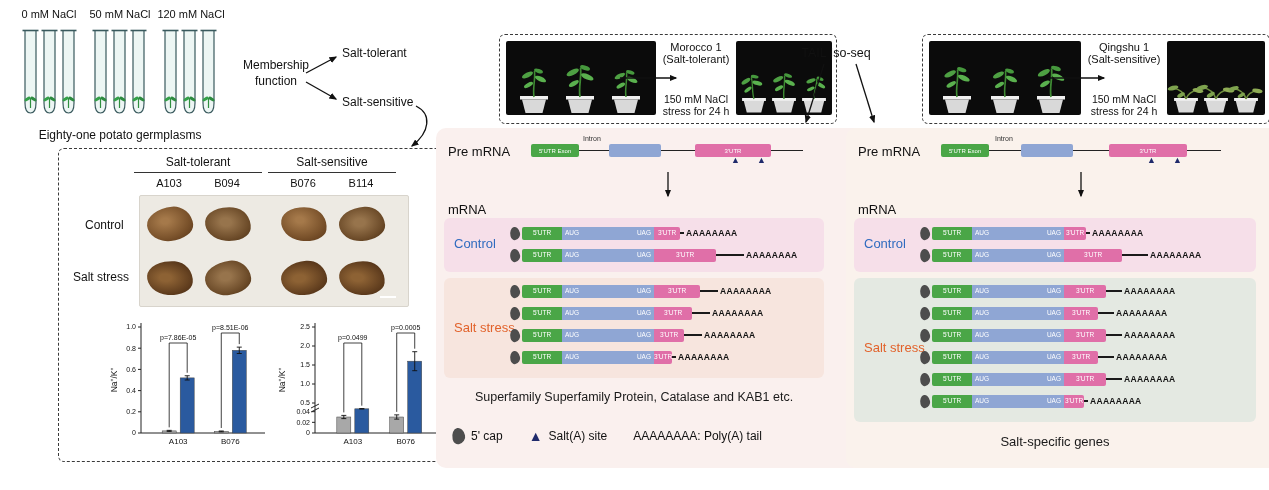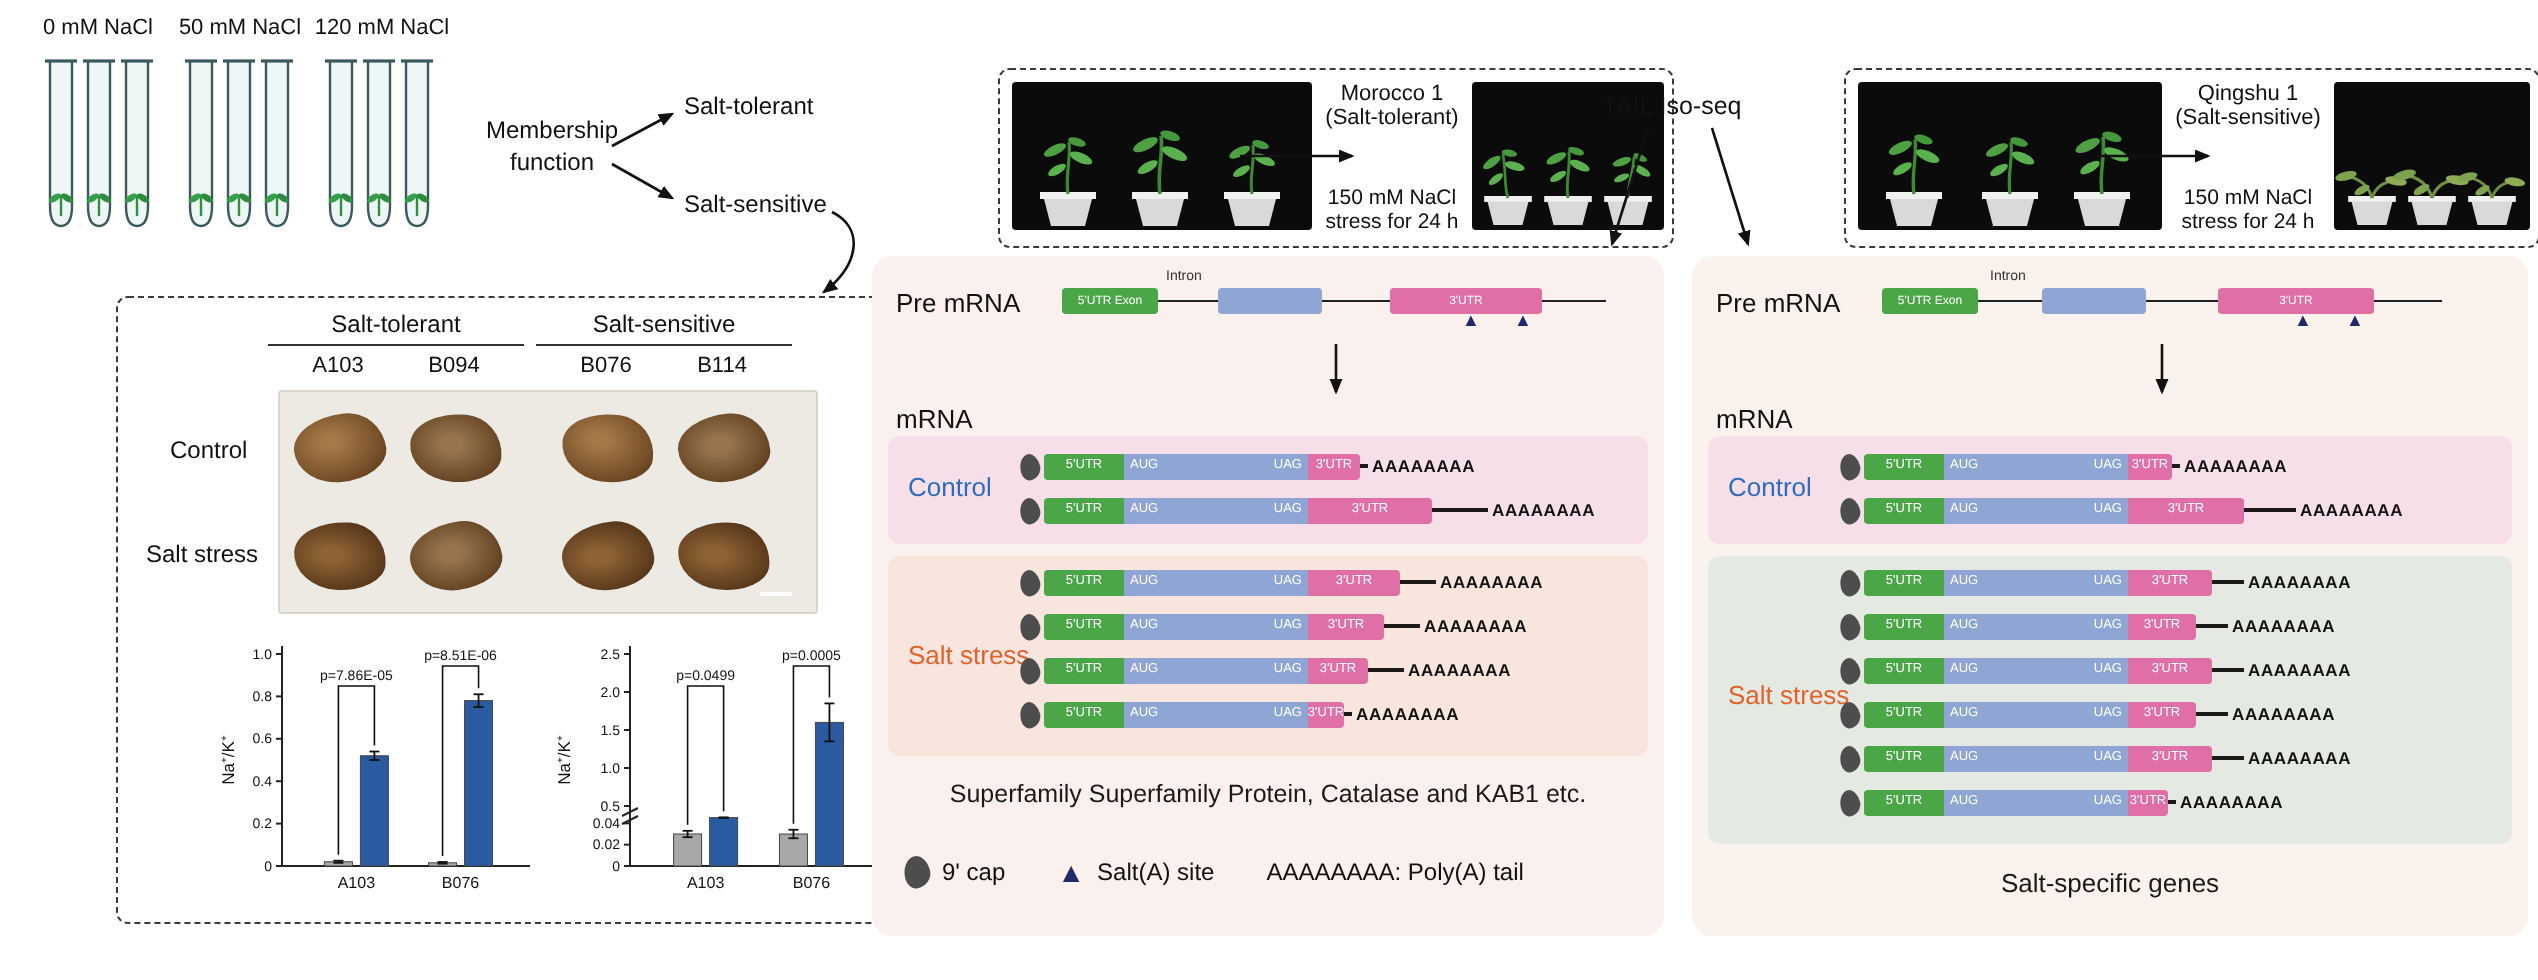--- a/index.html
+++ b/index.html
@@ -20,21 +20,21 @@
   .leaf{position:absolute;width:46px;height:34px;border-radius:58% 42% 52% 48%/48% 58% 42% 52%;}
   .leafA{background:radial-gradient(ellipse at 40% 40%,#a5794a 10%,#7a522b 60%,#583517 95%);}
   .leafB{background:radial-gradient(ellipse at 45% 45%,#97744c 15%,#6b4a28 65%,#4a2f14 95%);}
   .leafC{background:radial-gradient(ellipse at 40% 50%,#8d6234 15%,#5c3a1c 70%,#3f2610 95%);}
   .hdr-line{position:absolute;border-top:1.2px solid #333;}
   .scalebar{position:absolute;width:16px;height:2px;background:#fff;}
   
   .chart{position:absolute;}
   .chart svg{font-family:inherit;}
   
-  .iso-panel{position:absolute;border-radius:10px;}
+  .iso-panel{position:absolute;border-radius:10px;padding-left:35px;}
   .band{position:absolute;border-radius:6px;}
   .band-label{position:absolute;left:10px;font-size:13px;white-space:nowrap;}
   .txs{position:absolute;}
   .tx-row{display:flex;align-items:center;height:16px;margin-bottom:6px;}
   .cap{width:10px;height:13px;background:#4d4d4d;flex:none;margin-right:2px;
        border-radius:55% 45% 62% 38%/62% 55% 45% 38%;transform:rotate(-14deg);}
   .cap-lg{width:13px;height:16px;margin-right:6px;}
   .seg{height:13px;font-size:6.5px;color:#fff;display:flex;align-items:center;justify-content:center;
        flex:none;line-height:1;white-space:nowrap;overflow:hidden;box-sizing:border-box;}
   .seg i{font-style:normal;}
@@ -124,20 +124,21 @@
         <use href="#tube-def"></use>
       </svg>
     <svg class="tube" viewBox="0 0 17 92" width="17" height="92">
         <use href="#tube-def"></use>
       </svg>
     <svg class="tube" viewBox="0 0 17 92" width="17" height="92">
         <use href="#tube-def"></use>
       </svg>
   </div>
 
+  <div class="txt ctr" style="left:14px;top:128px;width:212px;font-size:12px">Eighty-one potato germplasms</div>
 
   <div class="abs ctr" style="left:238px;top:58px;width:76px;font-size:12px;line-height:1.3">Membership function</div>
   <div class="txt" style="left:342px;top:46px;font-size:12px">Salt-tolerant</div>
   <div class="txt" style="left:342px;top:95px;font-size:12px">Salt-sensitive</div>
 
   <div class="dashed" style="left:455px;top:34px;width:338px;height:90px">
     <svg class="photo" viewBox="0 0 150 74" style="left:6px;top:6px;width:150px;height:74px">
       <rect width="150" height="74" fill="#0b0b0b"></rect>
       <use href="#pot" transform="translate(28,55)"></use>
         <use href="#pot" transform="translate(74,55)"></use>
@@ -390,21 +391,21 @@
             <span class="tail">AAAAAAAA</span>
           </div>
         </div>
     </div>
 
     <div class="iso-caption" style="left:8px;top:262px;width:380px;font-size:12.5px">Superfamily Superfamily Protein, Catalase and KAB1 etc.</div>
 
     <div class="leg" style="left:16px;top:300px">
       <span class="leg-item">
         <span class="cap cap-lg"></span>
-        <span>9' cap</span>
+        <span>5' cap</span>
       </span>
       <span class="leg-item">
         <span class="tri-lg">▲</span>
         <span>Salt(A) site</span>
       </span>
       <span class="leg-item">AAAAAAAA: Poly(A) tail</span>
     </div>
   </div>
 
   <div class="iso-panel" style="left:846px;top:128px;width:418px;height:340px;background:#faf2ec">

